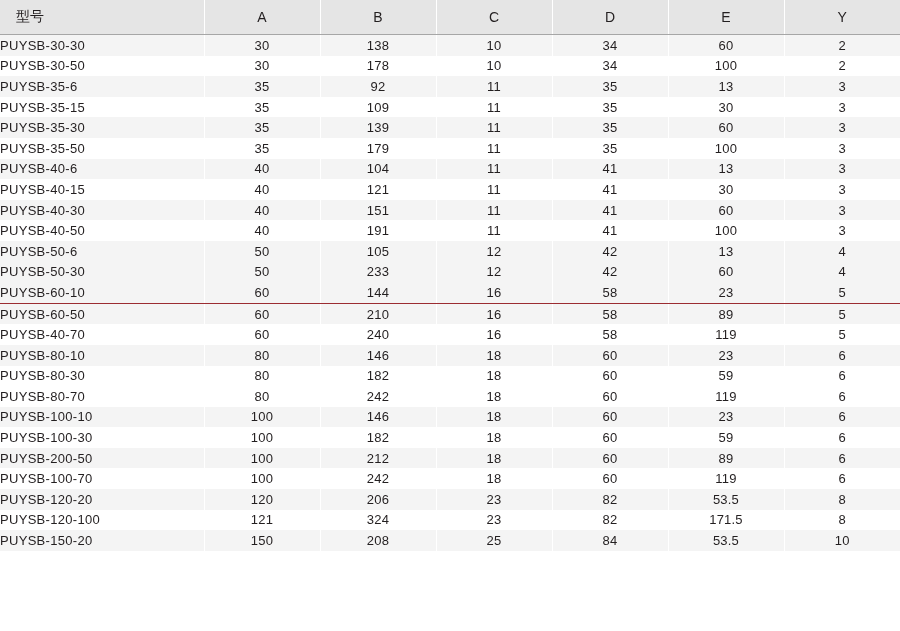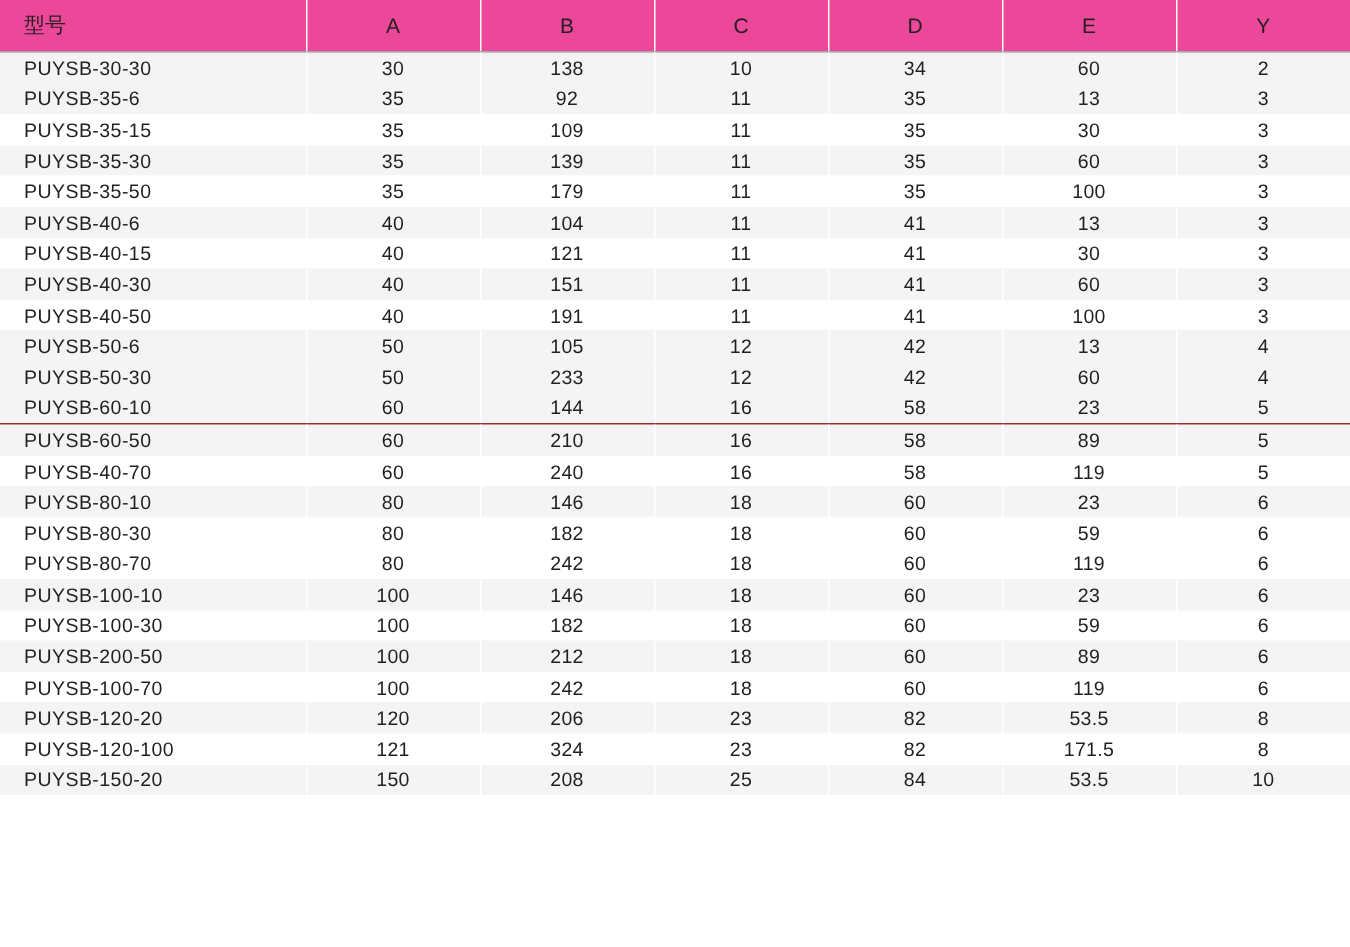--- a/index.html
+++ b/index.html
@@ -25,21 +25,21 @@
   #spec-table col.c-c { width: 116px; }
   #spec-table col.c-d { width: 116px; }
   #spec-table col.c-e { width: 116px; }
   #spec-table col.c-y { width: 116px; }
 
   #spec-table thead th {
     height: 34px;
     font-size: 14px;
     font-weight: normal;
     color: #231f20;
-    background: #ec4899;
+    background: #e5e5e5;
     border-bottom: 1px solid #a6a6a6;
     border-right: 1px solid #ffffff;
     padding: 0;
     vertical-align: middle;
   }
   #spec-table thead th.model-head {
     text-align: left;
     padding-left: 16px;
     border-right: 1px solid #ffffff;
   }
@@ -51,21 +51,21 @@
     height: 20.6px;
     font-size: 13px;
     text-align: center;
     padding: 0;
     border-right: 1px solid #ffffff;
     vertical-align: middle;
     letter-spacing: 0.2px;
   }
   #spec-table tbody td.model-cell {
     text-align: left;
-    padding-left: 16px;
+    padding-left: 0;
     letter-spacing: 0.3px;
   }
   #spec-table tbody td.last-cell {
     border-right: none;
   }
   #spec-table tbody tr.row-odd td { background: #f4f4f4; }
   #spec-table tbody tr.row-even td { background: #ffffff; }
 
   
   #spec-table tbody tr.marked td {
@@ -102,20 +102,29 @@
   <tbody id="table-body">
       <tr class="row-odd">
         <td class="model-cell">PUYSB-30-30</td>
         <td>30</td>
         <td>138</td>
         <td>10</td>
         <td>34</td>
         <td>60</td>
         <td class="last-cell">2</td>
       </tr>
+      <tr class="row-even">
+        <td class="model-cell">PUYSB-30-50</td>
+        <td>30</td>
+        <td>178</td>
+        <td>10</td>
+        <td>34</td>
+        <td>100</td>
+        <td class="last-cell">2</td>
+      </tr>
       <tr class="row-odd">
         <td class="model-cell">PUYSB-35-6</td>
         <td>35</td>
         <td>92</td>
         <td>11</td>
         <td>35</td>
         <td>13</td>
         <td class="last-cell">3</td>
       </tr>
       <tr class="row-even">

